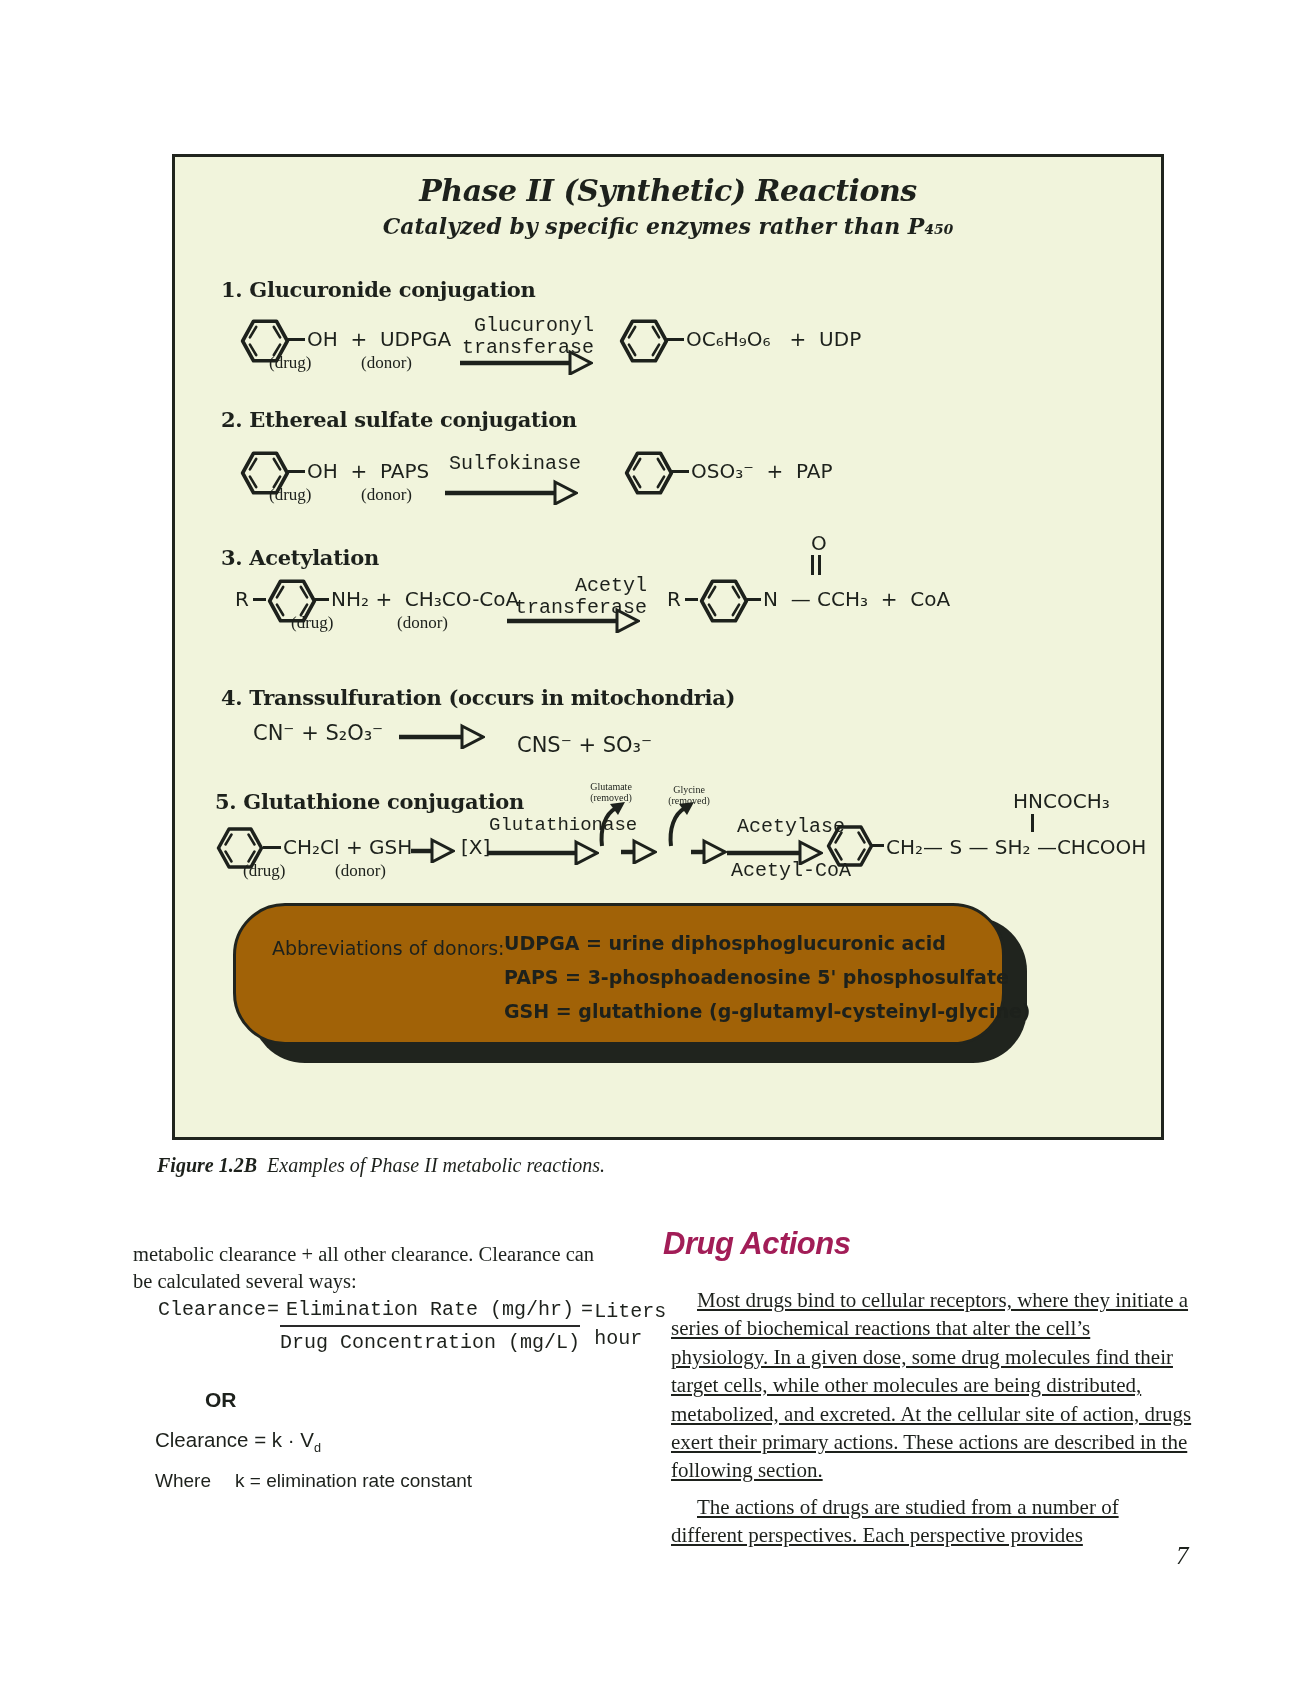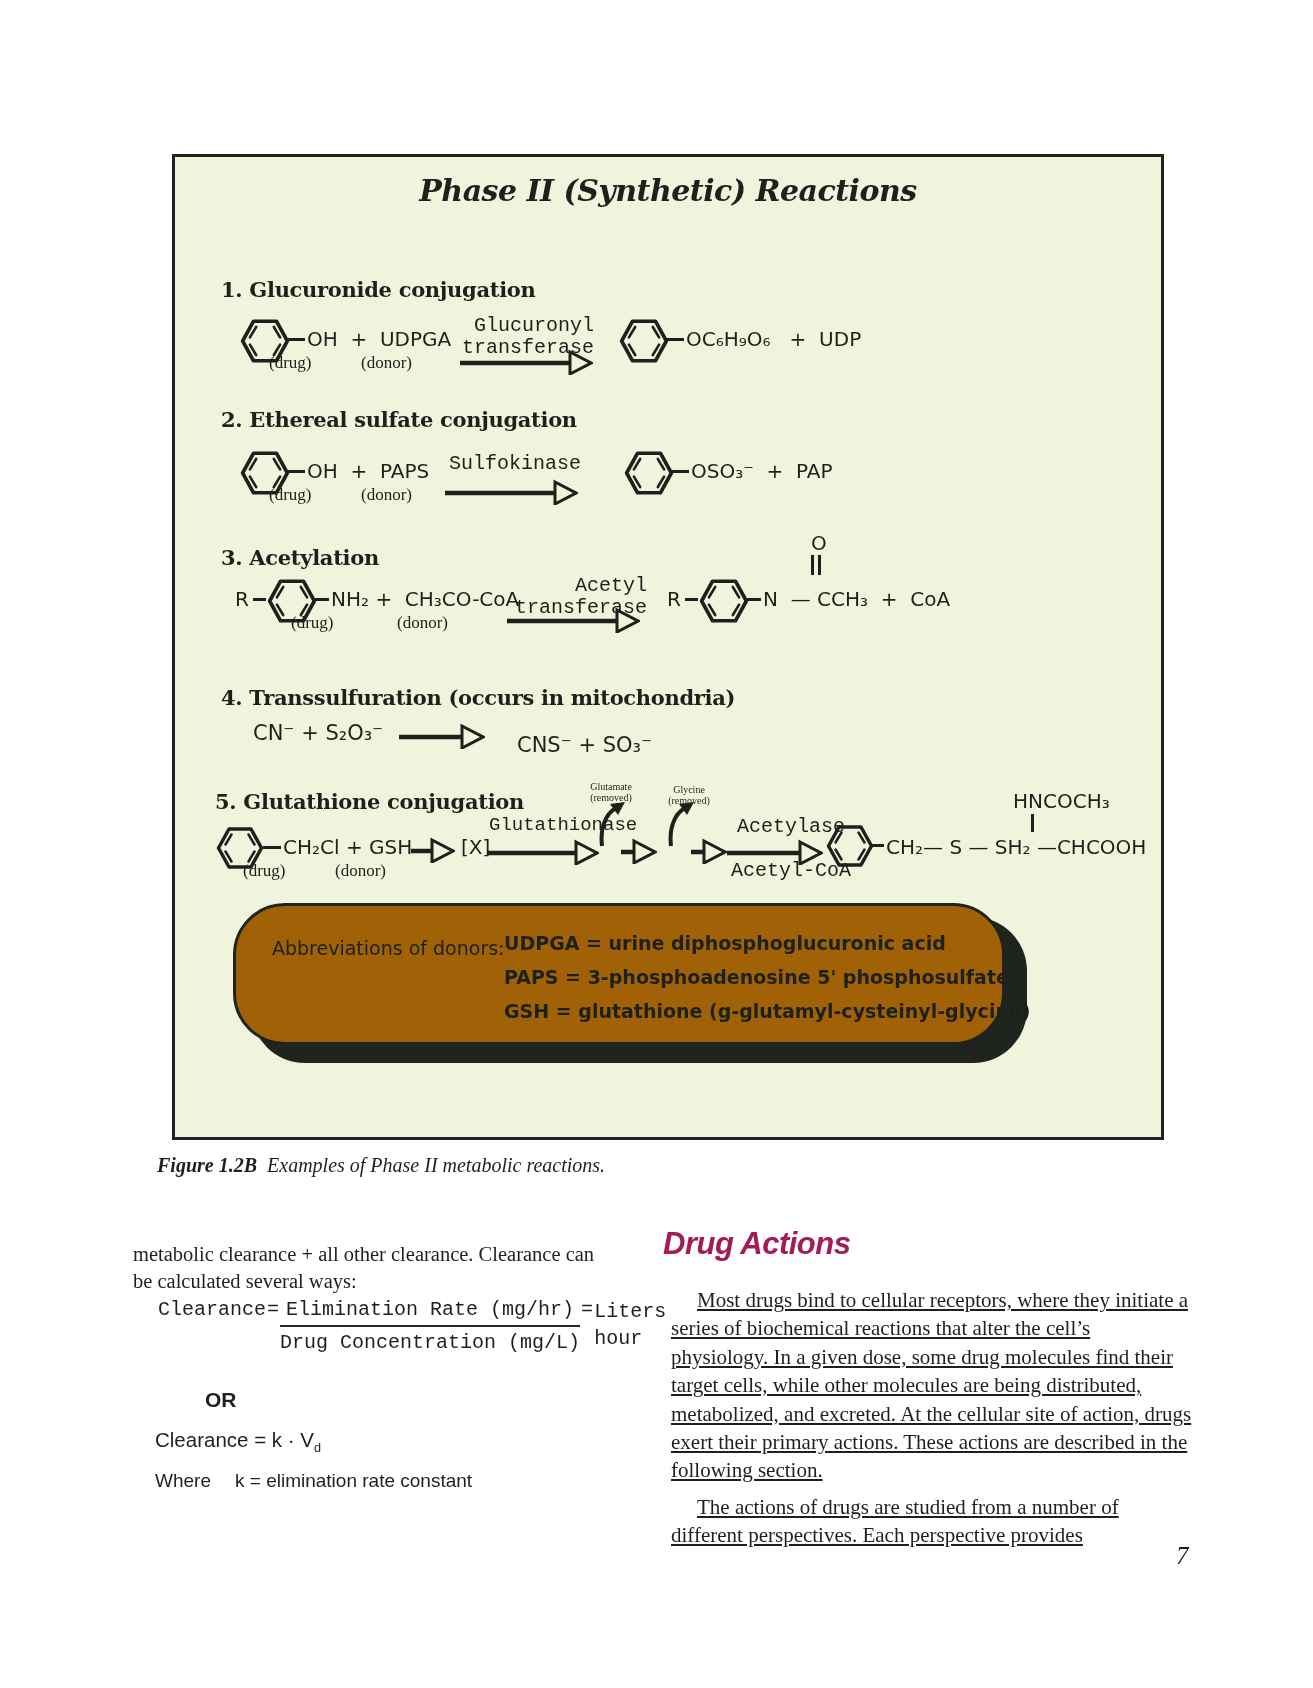--- a/index.html
+++ b/index.html
@@ -69,20 +69,21 @@
   .pgnum{position:absolute;left:1176px;top:1542px;font-family:"Liberation Serif",serif;
        font-style:italic;font-size:25px;}
 </style>
 </head>
 <body>
 
 <div class="page">
 
   <section class="fig">
     <div class="fig-title">Phase II (Synthetic) Reactions</div>
+    <div class="fig-sub">Catalyzed by specific enzymes rather than P₄₅₀</div>
 
     <div class="sec" style="left:46px;top:120px;">1. Glucuronide conjugation</div>
     <span class="benz" style="left:64px;top:158px;width:52px;height:52px;">
         <svg viewBox="0 0 100 100">
           <polygon points="7,50 28,12 72,12 93,50 72,88 28,88" fill="none" stroke="#1d211c" stroke-width="7" stroke-linejoin="round"></polygon>
           <path d="M33,23 21,43 M67,23 79,43 M21,57 33,77 M79,57 67,77" stroke="#1d211c" stroke-width="5" stroke-linecap="round" fill="none"></path>
         </svg>
       </span>
     <span class="bond" style="left:113px;top:181px;width:17px;"></span>
     <div class="cx" style="left:132px;top:170px;">OH  +  UDPGA</div>

